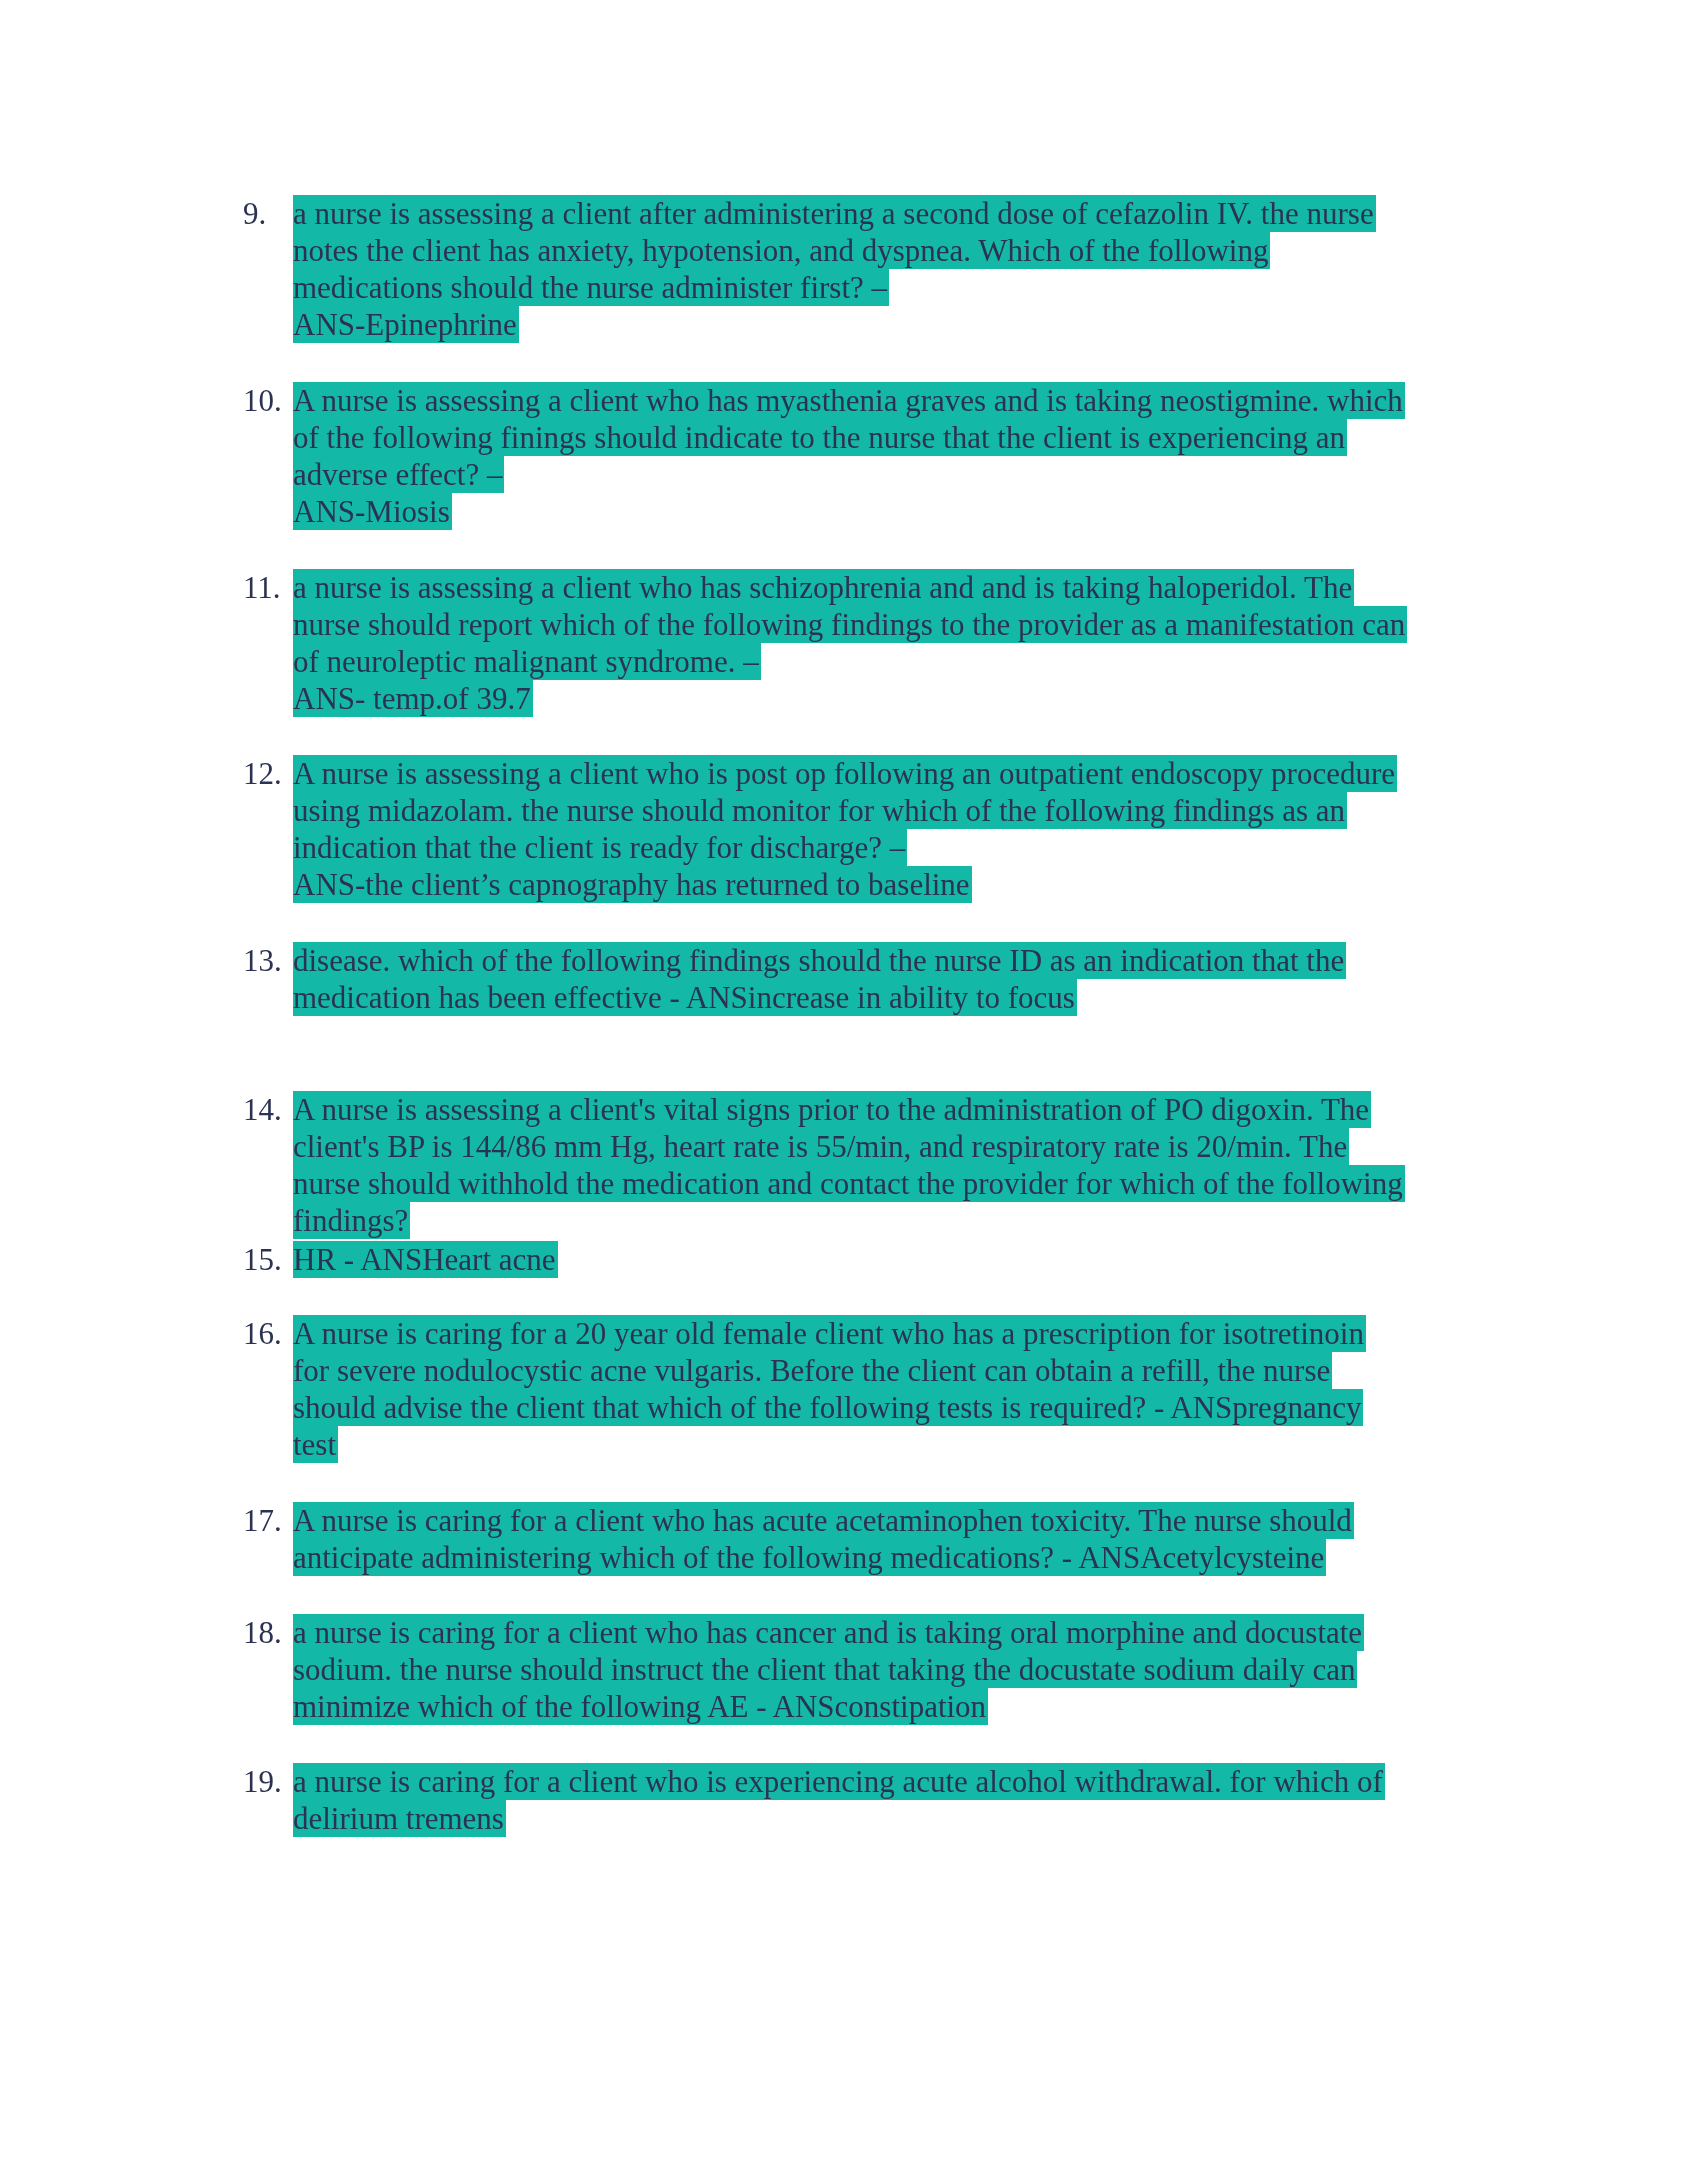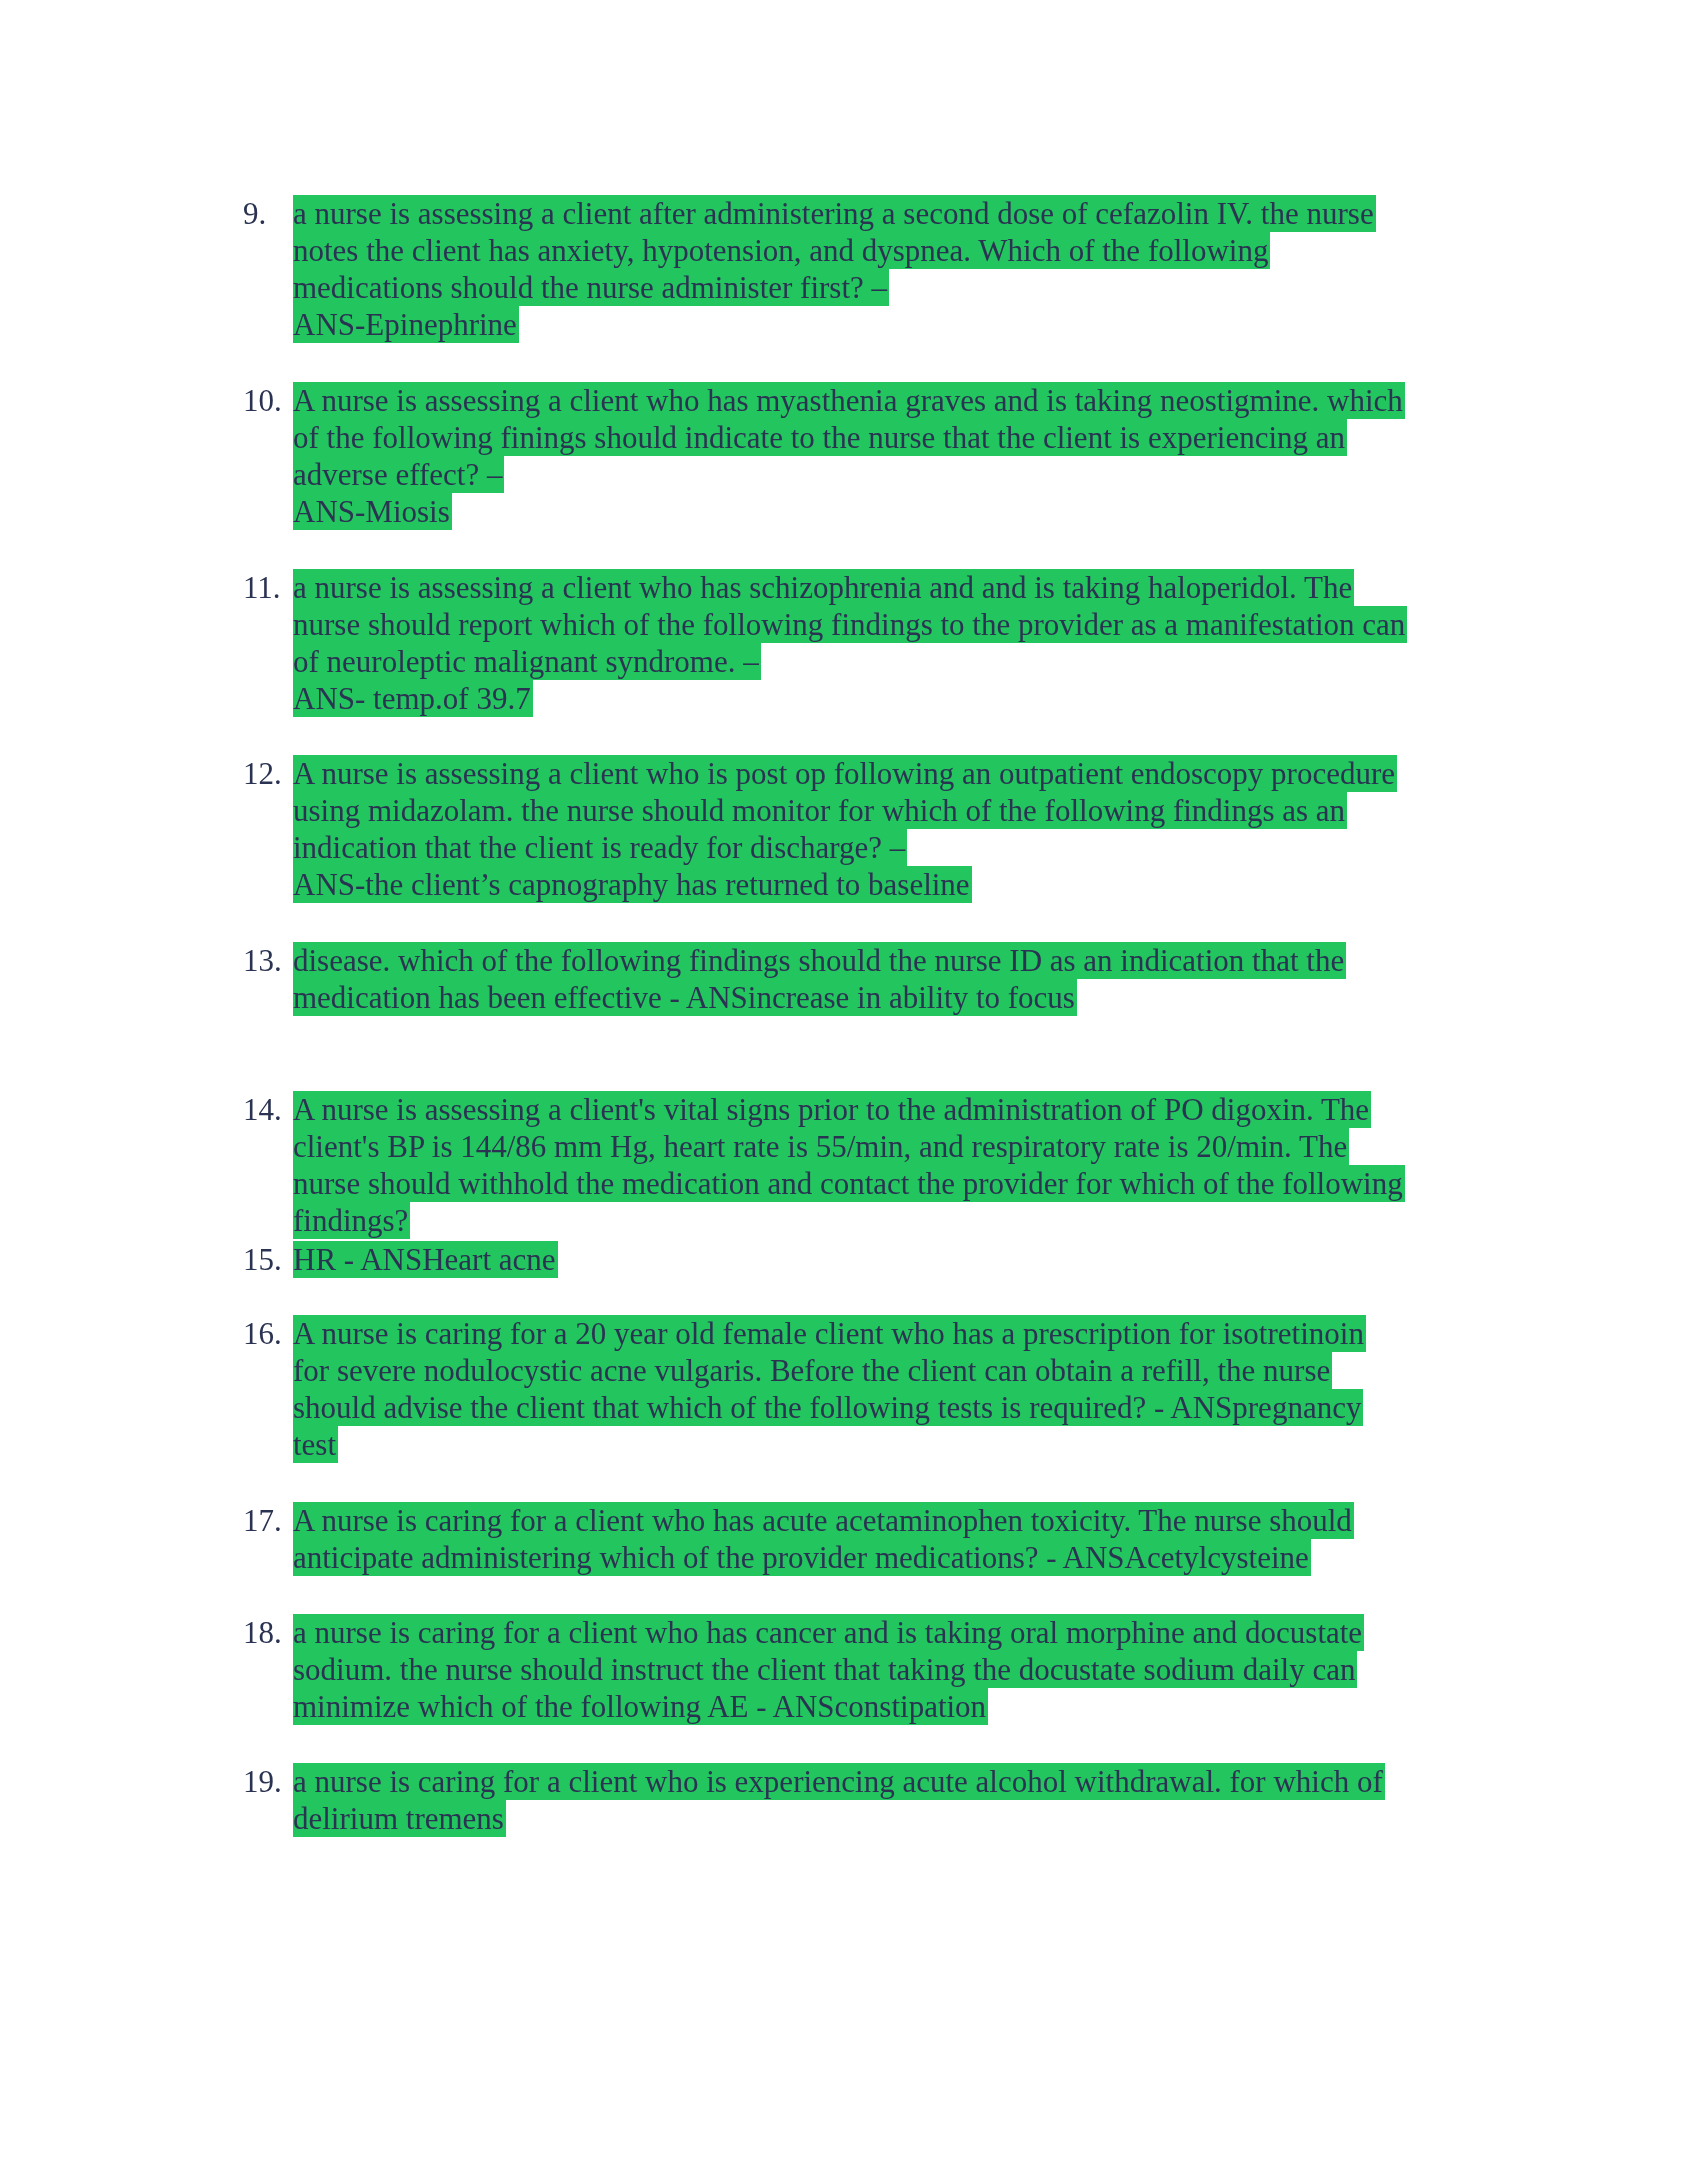--- a/index.html
+++ b/index.html
@@ -11,21 +11,21 @@
   }
   .item { position: absolute; left: 0; width: 1683px; }
   .num {
     position: absolute; left: 243px; width: 50px;
     line-height: 37px; height: 37px; white-space: nowrap;
   }
   .lines { position: absolute; left: 293px; }
   .line {
     display: block; width: max-content; white-space: nowrap;
     height: 37px; line-height: 37px;
-    background: #22c55e; padding-right: 2px;
+    background: #14b8a6; padding-right: 2px;
   }
   .bold { font-weight: normal; }
 </style>
 </head>
 <body>
 
 <div class="page">
 
   <div class="item" style="top:195px;">
     <span class="num">9.</span>
@@ -99,21 +99,21 @@
       <span class="line">for severe nodulocystic acne vulgaris. Before the client can obtain a refill, the nurse</span>
       <span class="line">should advise the client that which of the following tests is required? - ANSpregnancy</span>
       <span class="line">test</span>
     </div>
   </div>
 
   <div class="item" style="top:1502px;">
     <span class="num">17.</span>
     <div class="lines">
       <span class="line">A nurse is caring for a client who has acute acetaminophen toxicity. The nurse should</span>
-      <span class="line">anticipate administering which of the provider medications? - ANSAcetylcysteine</span>
+      <span class="line">anticipate administering which of the following medications? - ANSAcetylcysteine</span>
     </div>
   </div>
 
   <div class="item" style="top:1614px;">
     <span class="num">18.</span>
     <div class="lines">
       <span class="line">a nurse is caring for a client who has cancer and is taking oral morphine and docustate</span>
       <span class="line">sodium. the nurse should instruct the client that taking the docustate sodium daily can</span>
       <span class="line">minimize which of the following AE - ANSconstipation</span>
     </div>

